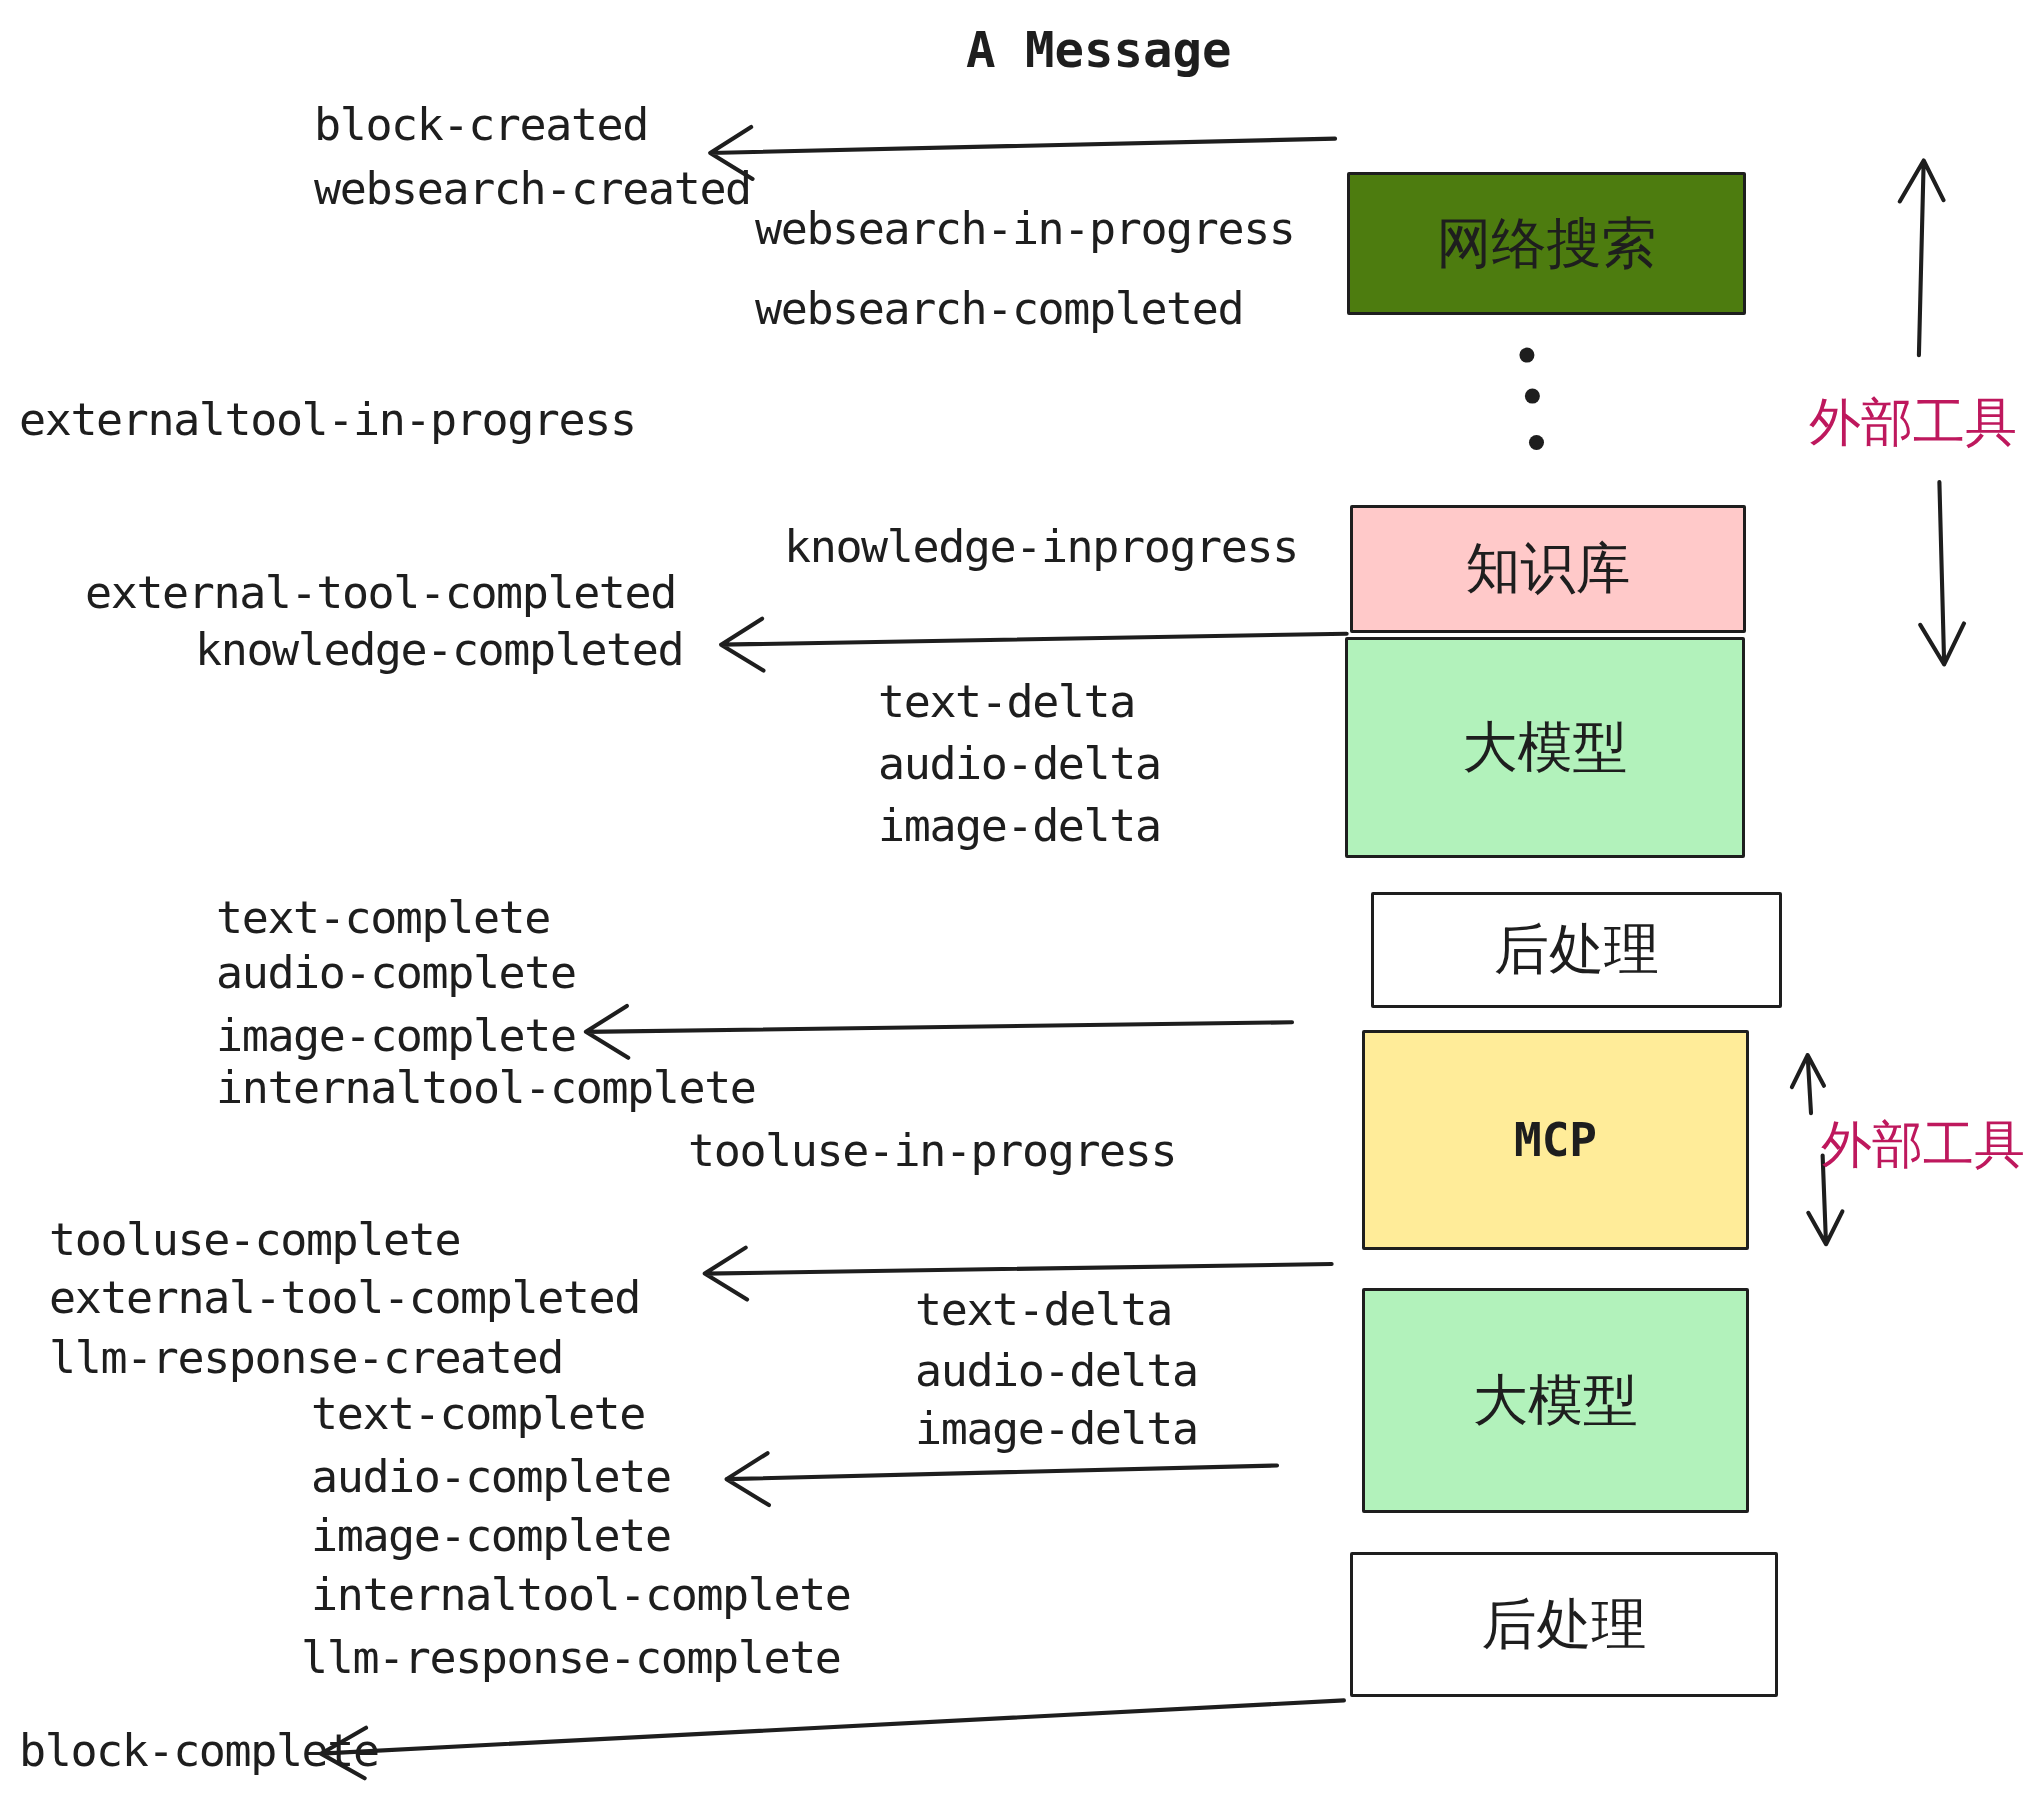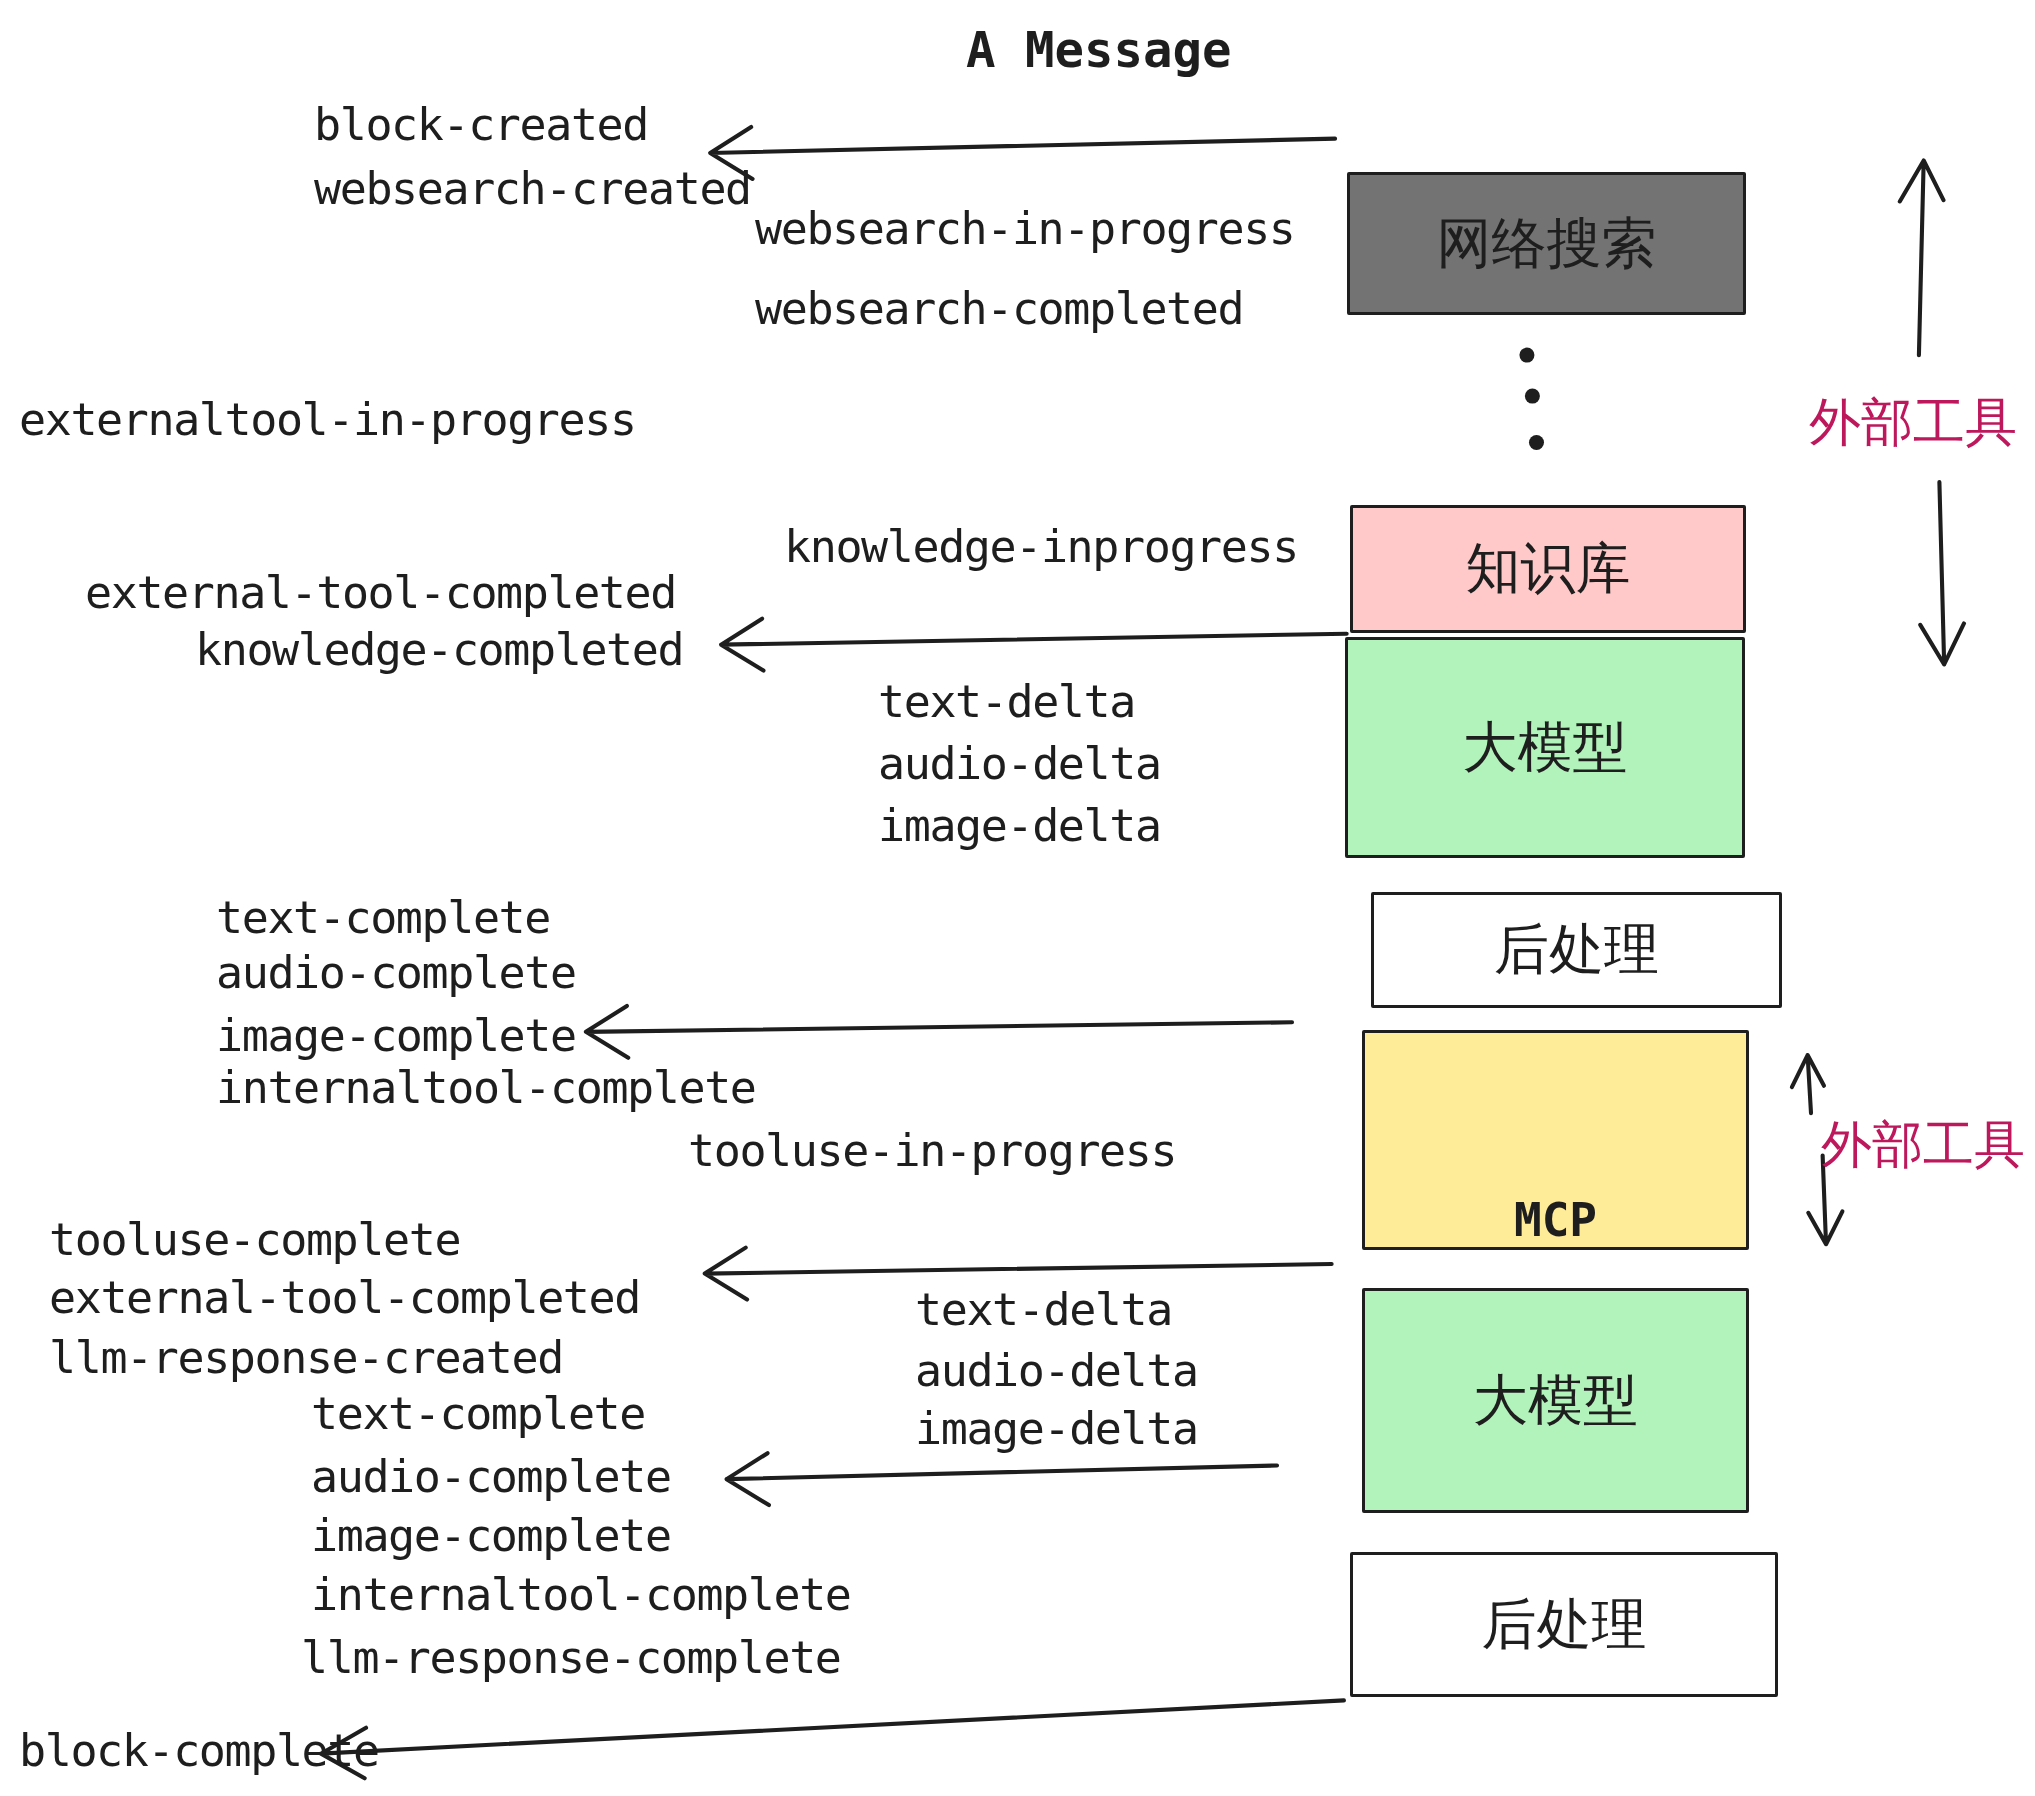--- a/index.html
+++ b/index.html
@@ -94,33 +94,33 @@
     <path class="arrow" d="M2840 706 L2847 973 M2812 915 L2847 973 L2876 913" style="stroke: rgb(30, 30, 30);"></path>
     <path class="arrow" d="M2652 1630 L2647 1545 M2624 1592 L2647 1545 L2671 1590" style="stroke: rgb(30, 30, 30);"></path>
     <path class="arrow" d="M2669 1692 L2674 1822 M2648 1776 L2674 1822 L2698 1774" style="stroke: rgb(30, 30, 30);"></path>
     <circle class="dot" cx="2236" cy="520" r="11"></circle>
     <circle class="dot" cx="2244" cy="580" r="11"></circle>
     <circle class="dot" cx="2250" cy="648" r="11"></circle>
   </svg>
 
   <div class="title">A Message</div>
 
-  <div class="box" style="left: 1347px; top: 172px; width: 399px; height: 143px; background-color: #737373;">
+  <div class="box" style="left: 1347px; top: 172px; width: 399px; height: 143px; background-color: #4d7c0f;">
     <span class="cjk">网络搜索</span>
   </div>
   <div class="box" style="left: 1350px; top: 505px; width: 396px; height: 128px; background-color: rgb(255, 201, 201);">
     <span class="cjk">知识库</span>
   </div>
   <div class="box" style="left: 1345px; top: 637px; width: 400px; height: 221px; background-color: rgb(178, 242, 187);">
     <span class="cjk">大模型</span>
   </div>
   <div class="box" style="left: 1371px; top: 892px; width: 411px; height: 116px; background-color: rgb(255, 255, 255);">
     <span class="cjk">后处理</span>
   </div>
-  <div class="box" style="left: 1362px; top: 1030px; width: 387px; height: 220px; background-color: rgb(255, 236, 153); align-items: flex-end;">
+  <div class="box" style="left: 1362px; top: 1030px; width: 387px; height: 220px; background-color: rgb(255, 236, 153);">
     <span class="mono-label">MCP</span>
   </div>
   <div class="box" style="left: 1362px; top: 1288px; width: 387px; height: 225px; background-color: rgb(178, 242, 187);">
     <span class="cjk">大模型</span>
   </div>
   <div class="box" style="left: 1350px; top: 1552px; width: 428px; height: 145px; background-color: rgb(255, 255, 255);">
     <span class="cjk">后处理</span>
   </div>
 
   <div class="side-label" style="left:1809px; top:388px;">外部工具</div>

